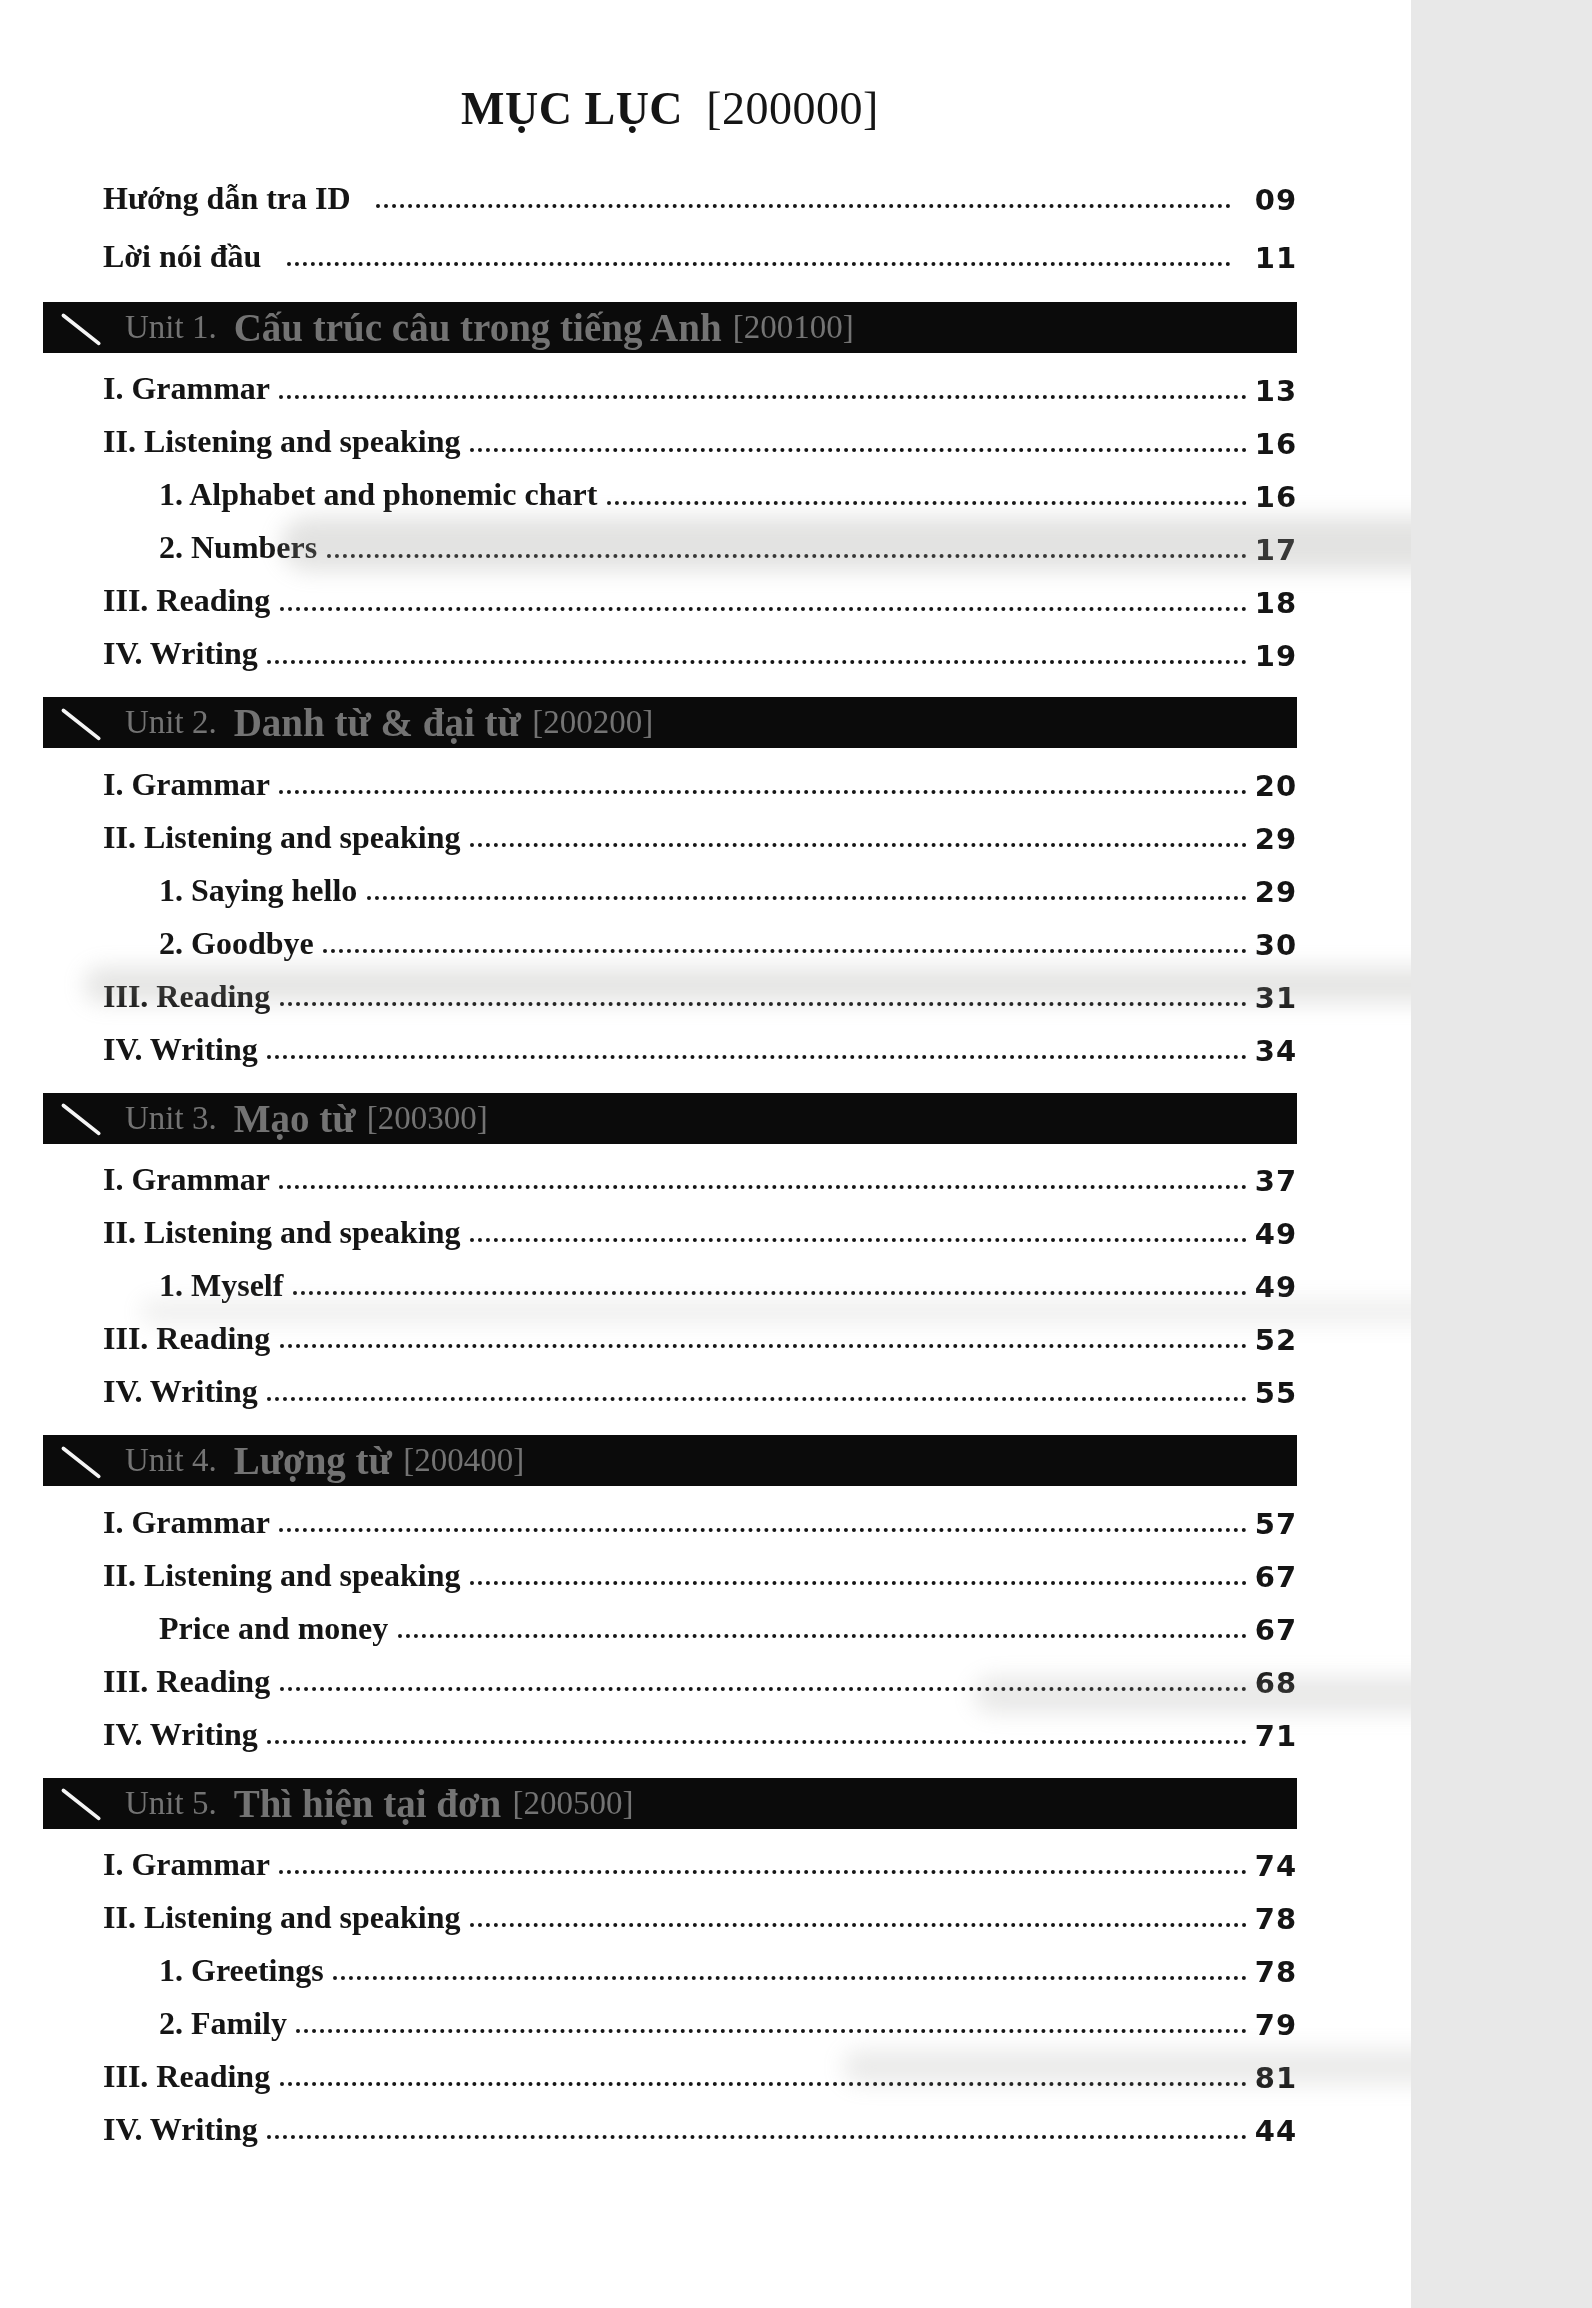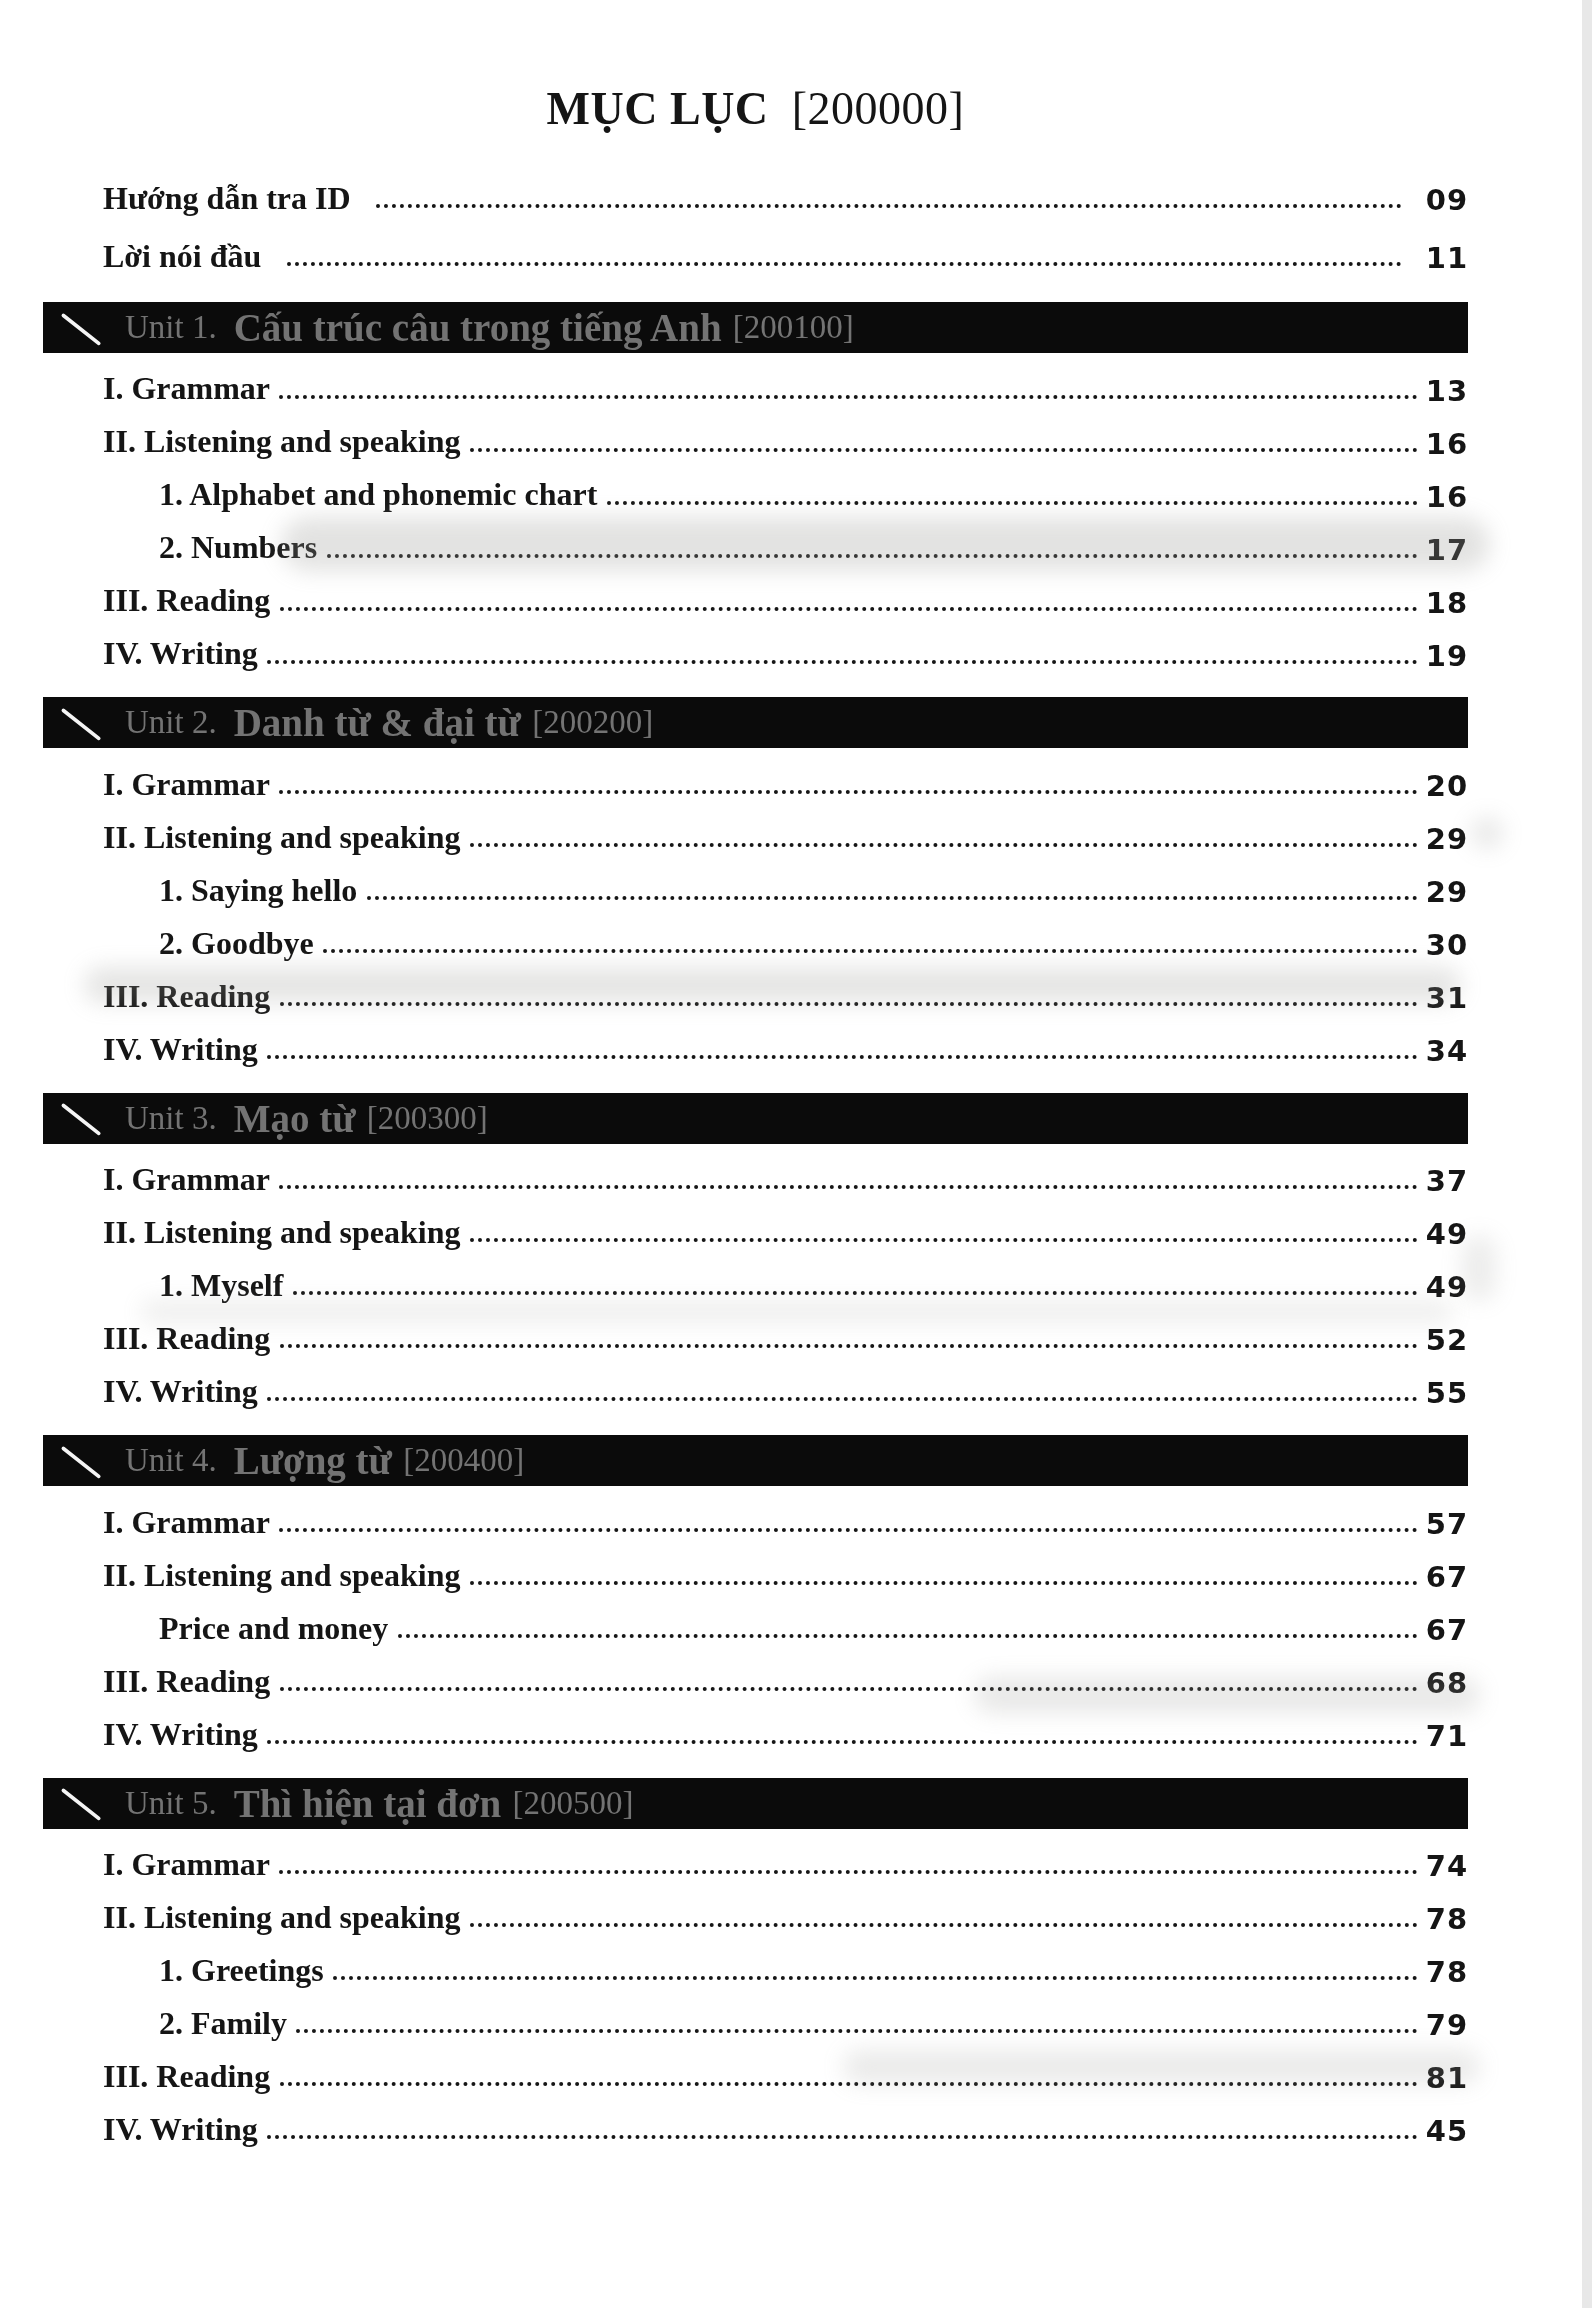--- a/index.html
+++ b/index.html
@@ -1,17 +1,17 @@
 <!DOCTYPE html>
 <html style="font-size:15px"><head>
 <meta charset="utf-8">
 <style>
   html,body { margin:0; padding:0; background:#e8e8e8; }
   .page {
-    position:relative; width:1582px; height:2309px; background:#ffffff;
+    position:relative; width:1411px; height:2309px; background:#ffffff;
     overflow:hidden; font-family:"Liberation Serif","DejaVu Serif",serif; color:#151515;
   }
   .content { position:relative; margin:0 114px 0 43px; }
 
   .title { margin-top:81px; margin-bottom:32px; text-align:center;
            font-size:46px; line-height:56px; letter-spacing:0.5px; }
   .title .t-main { font-weight:700; }
   .title .t-code { font-weight:400; margin-left:11.2px; }
 
   .row { display:flex; align-items:flex-end; box-sizing:border-box; }
@@ -243,21 +243,21 @@
             <span class="num">79</span>
           </div>
           <div class="row toc-row lvl1">
             <span class="lbl">III. Reading</span>
             <span class="leader"></span>
             <span class="num">81</span>
           </div>
           <div class="row toc-row lvl1">
             <span class="lbl">IV. Writing</span>
             <span class="leader"></span>
-            <span class="num">45</span>
+            <span class="num">44</span>
           </div>
         </div>
       </div>
   </div>
 
   <div class="smudge" style="left:281px; top:517px; width:1209px; height:54px; opacity:.28;"></div>
   <div class="smudge" style="left:84px;  top:967px; width:1377px; height:36px; opacity:.25;"></div>
   <div class="smudge" style="left:1471px; top:817px; width:32px; height:32px; opacity:.22;"></div>
   <div class="smudge" style="left:141px; top:1300px; width:1312px; height:22.5px; opacity:.16;"></div>
   <div class="smudge" style="left:1462px; top:1235px; width:34px; height:66px; opacity:.18;"></div>

